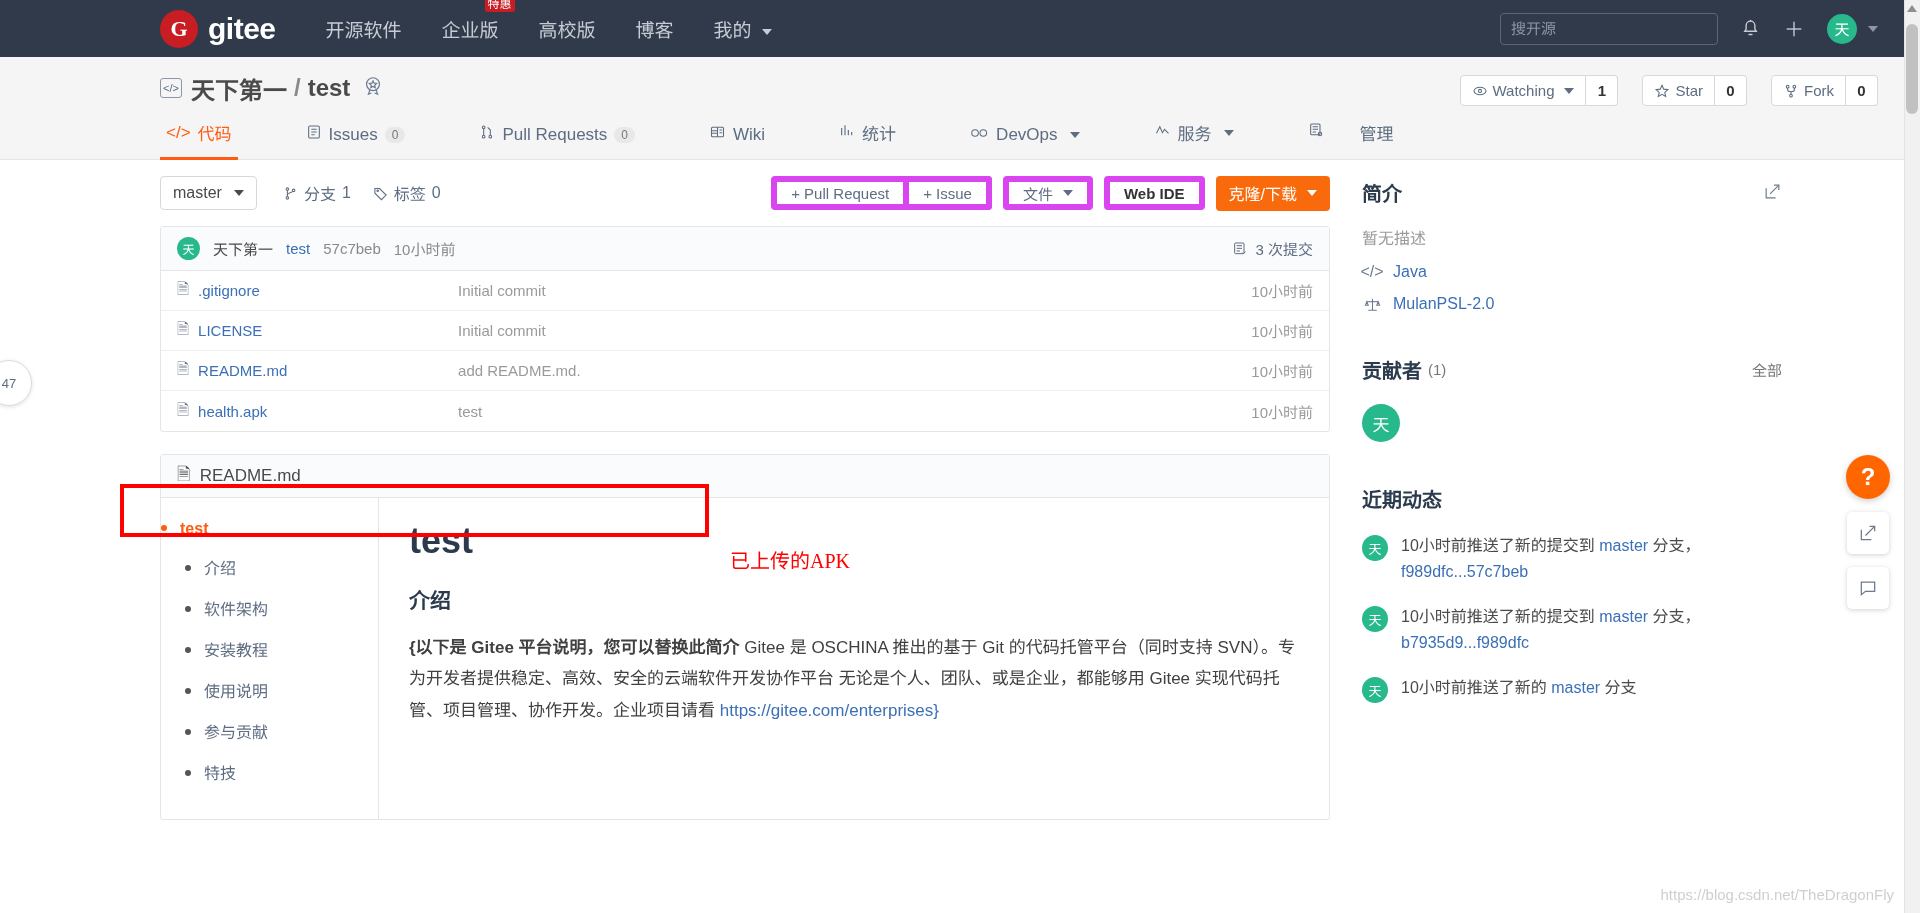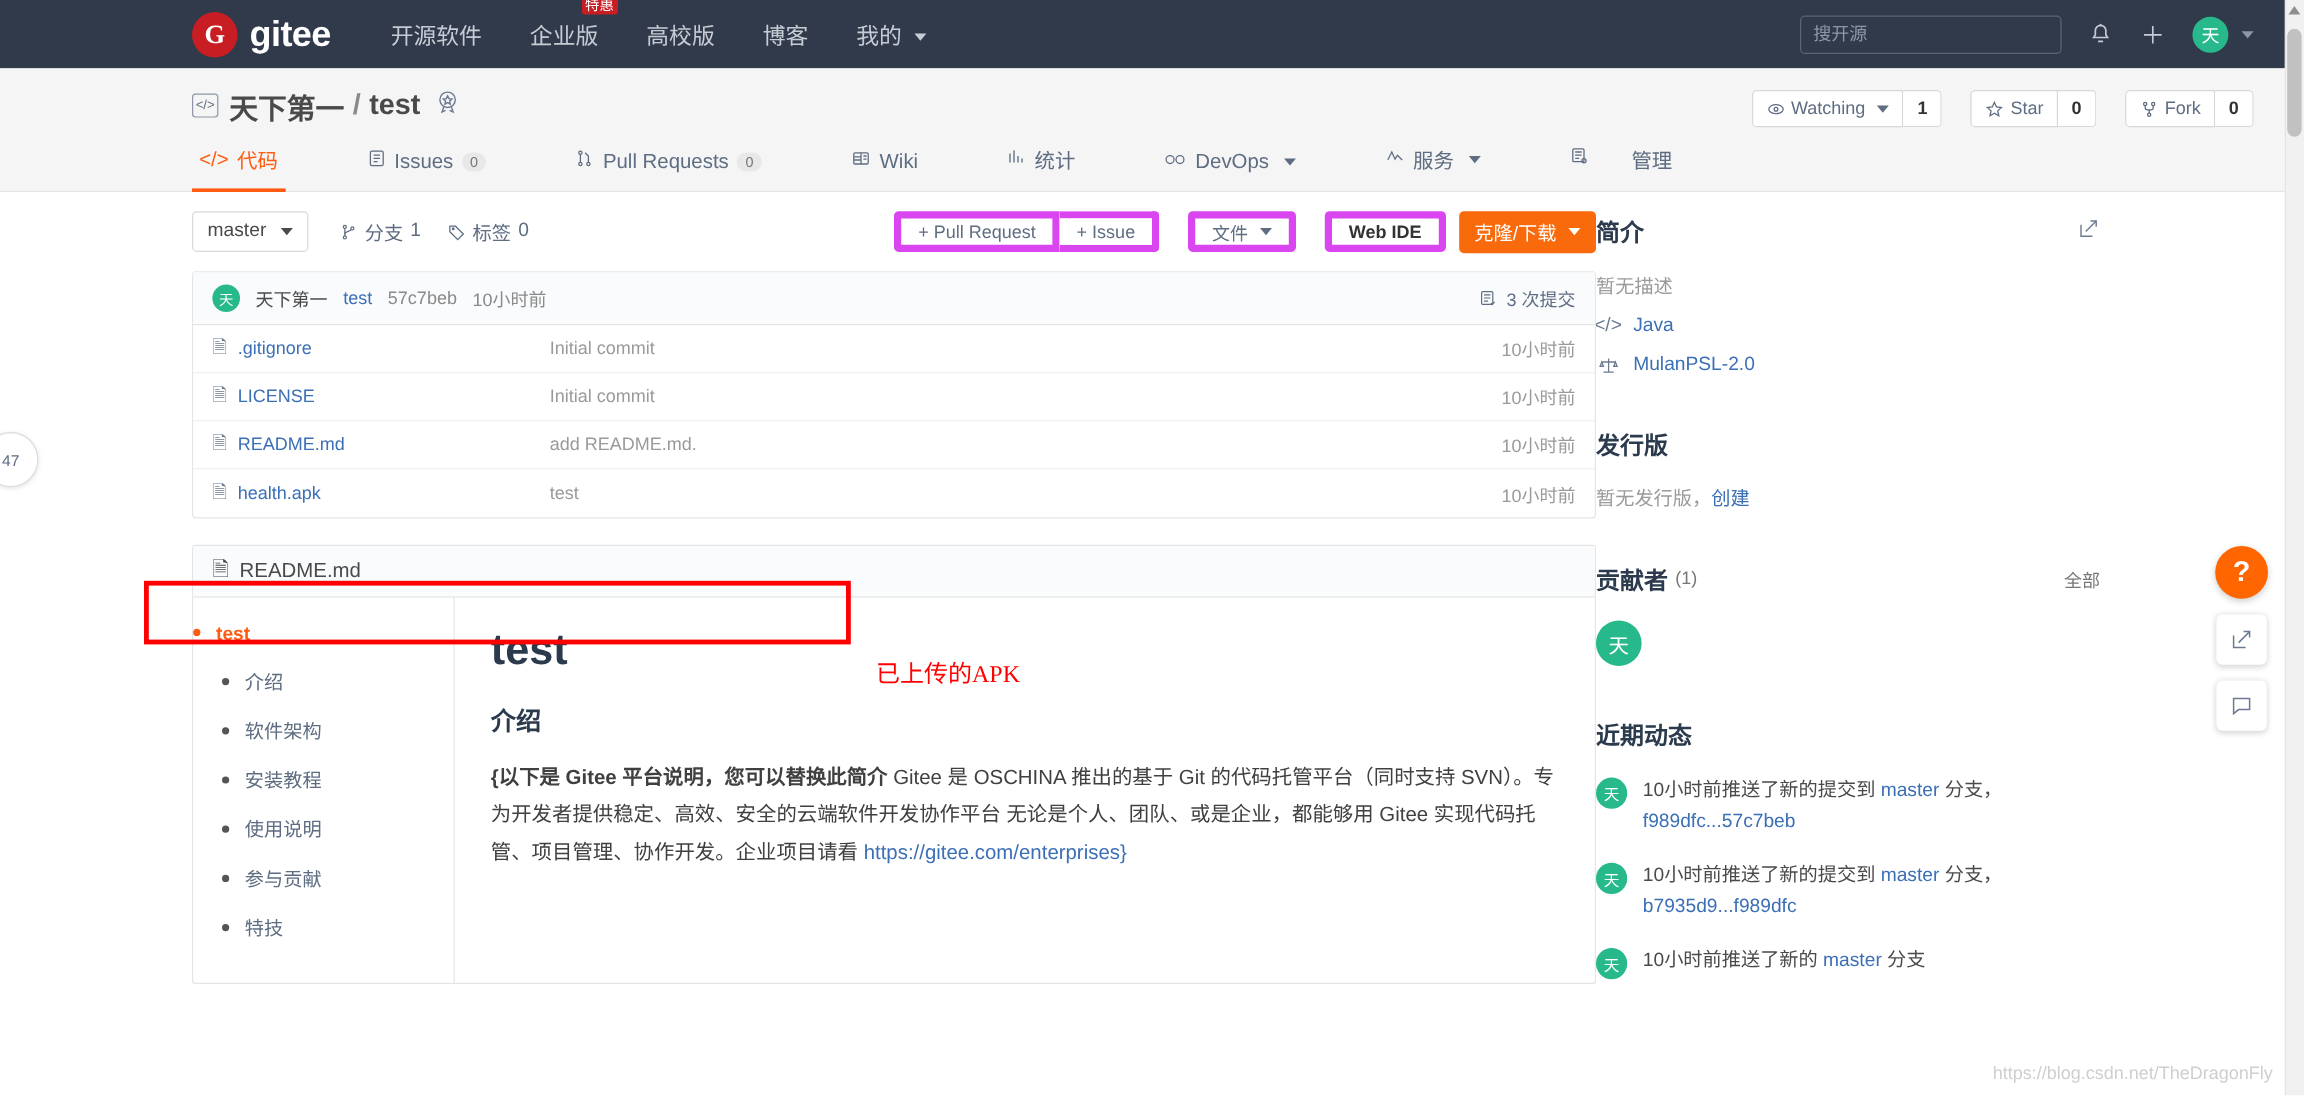--- a/index.html
+++ b/index.html
@@ -87,40 +87,40 @@
     font-size:17px; color:#5e6d82; cursor:pointer; margin-right:62px;
     border-bottom:3px solid transparent; position:relative; top:1px;
   }
   .tab:last-child { margin-right:16px;gap:36px; }
   .tab.active { color:#ff5c11; border-bottom-color:#ff5c11; }
   .tab .cnt {
     background:#e8e8e8; color:#777; font-size:12px; border-radius:9px; padding:1px 7px;
   }
 
   
-  .content { display:flex; padding:0 42px 0 160px; }
+  .content { display:flex; padding:0 42px 0 160px; gap:32px; }
   .left-col { width: 1170px; flex:none; }
   .right-col { width: 420px; flex:none; padding-top:18px; }
 
   
   .toolbar { display:flex; align-items:center; height:66px; }
   .branch-btn {
     border:1px solid #d8d8d8; background:#fff; border-radius:4px; height:34px;
     padding:0 12px; display:flex; align-items:center; gap:7px; font-size:16px; color:#4a4a4a; cursor:pointer;
   }
   .meta-links { display:flex; align-items:center; gap:22px; margin-left:26px; font-size:16px; color:#5e6d82; }
   .meta-link { display:flex; align-items:center; gap:6px; cursor:pointer; }
   .toolbar-right { margin-left:auto; display:flex; align-items:center; gap:0; }
   .tb-btn {
     border:6px solid #d946ef; background:#fff; color:#5e6d82; font-size:15px;
     height:34px; padding:0 14px; display:flex; align-items:center; gap:5px; cursor:pointer;
   }
   .tb-btn.first { border-radius:4px 0 0 4px; }
   .tb-btn.joined { border-left:none; border-radius:0 4px 4px 0; }
-  .tb-btn.solo { border-radius:4px; margin-left:24px;align-items:center; }
+  .tb-btn.solo { border-radius:4px; margin-left:11px;align-items:center; }
   .tb-btn.strong { font-weight:bold; color:#333; }
   .tb-btn.primary {
     background:#f86a0b; border-color:#f86a0b; color:#fff; font-size:16px;
     margin-left:11px; border-radius:4px; padding:0 7px; height:35px;
   }
 
   
   .card { border:1px solid #e5e5e5; border-radius:3px; background:#fff; }
   .commit-bar {
     background:#fafbfc; border-bottom:1px solid #e5e5e5; height:44px;
@@ -571,28 +571,20 @@
           <svg width="17" height="17" viewBox="0 0 24 24" fill="none" stroke="#6b7a90" stroke-width="1.5">
             <path d="M12 4v16M6 20h12"></path>
               <path d="M4 8h16"></path>
               <path d="M4 8l-2 5h4z"></path>
               <path d="M20 8l-2 5h4z"></path>
           </svg>
         </span>
         <span>MulanPSL-2.0</span>
       </div>
 
-      <div class="side-block">
-        <div class="side-h">
-          <span>发行版</span>
-        </div>
-        <div class="side-muted">
-          <span>暂无发行版，</span><span class="side-link">创建</span>
-        </div>
-      </div>
 
       <div class="side-block">
         <div class="side-h">
           <span>贡献者</span>
           <span class="sub">(1)</span>
           <span class="right-act">全部</span>
         </div>
         <div class="av-md">天</div>
       </div>
 

